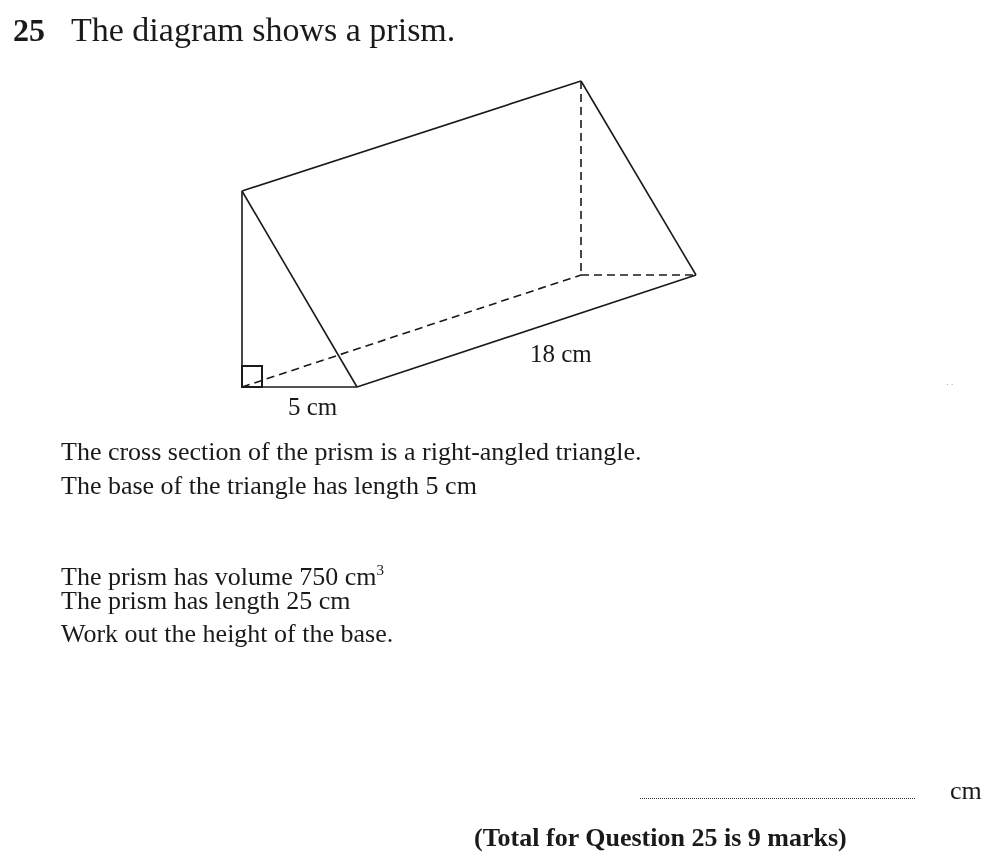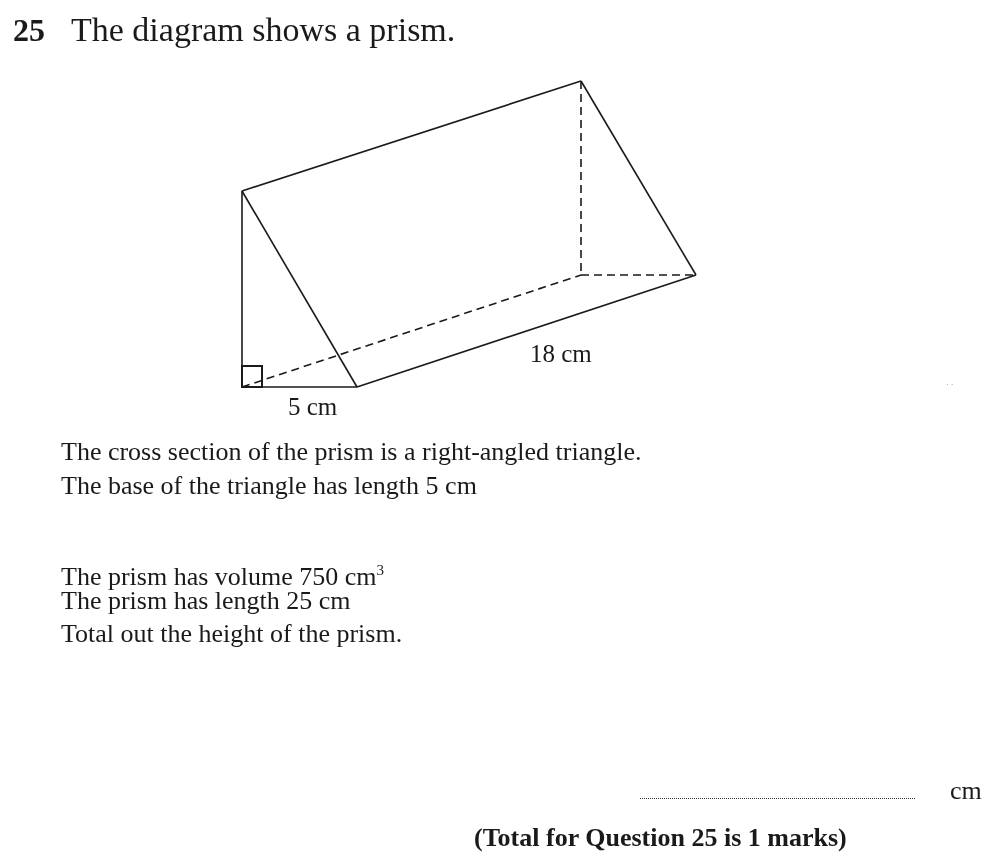--- a/index.html
+++ b/index.html
@@ -96,18 +96,18 @@
 
 <div class="abs label" style="left:288px; top:393px;">5 cm</div>
 <div class="abs label" style="left:530px; top:340px;">18 cm</div>
 
 <div class="abs specks">· ·</div>
 
 <div class="abs body-line" style="top:435px;">The cross section of the prism is a right-angled triangle.</div>
 <div class="abs body-line" style="top:469px;">The base of the triangle has length 5 cm</div>
 <div class="abs body-line" style="top:544px;margin-top:40px;">The prism has length 25 cm</div>
 <div class="abs body-line" style="top:560px;"><span>The prism has volume 750 cm</span><sup>3</sup></div>
-<div class="abs body-line" style="top:617px;">Total out the height of the prism.</div>
+<div class="abs body-line" style="top:617px;">Work out the height of the base.</div>
 
 <div class="abs answer-line"></div>
 <div class="abs answer-unit">cm</div>
 
-<div class="abs total">(Total for Question 25 is 1 marks)</div>
+<div class="abs total">(Total for Question 25 is 9 marks)</div>
 
 </body></html>

